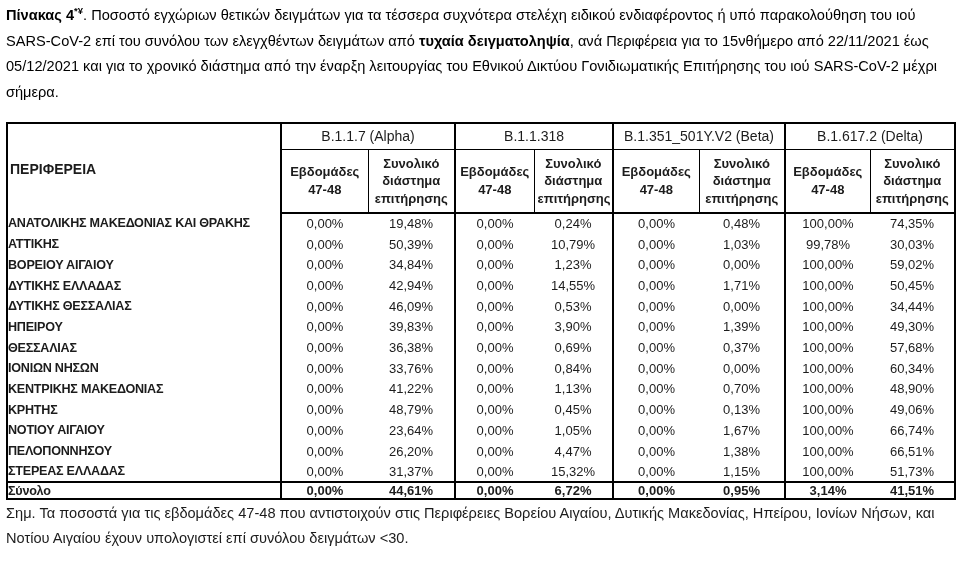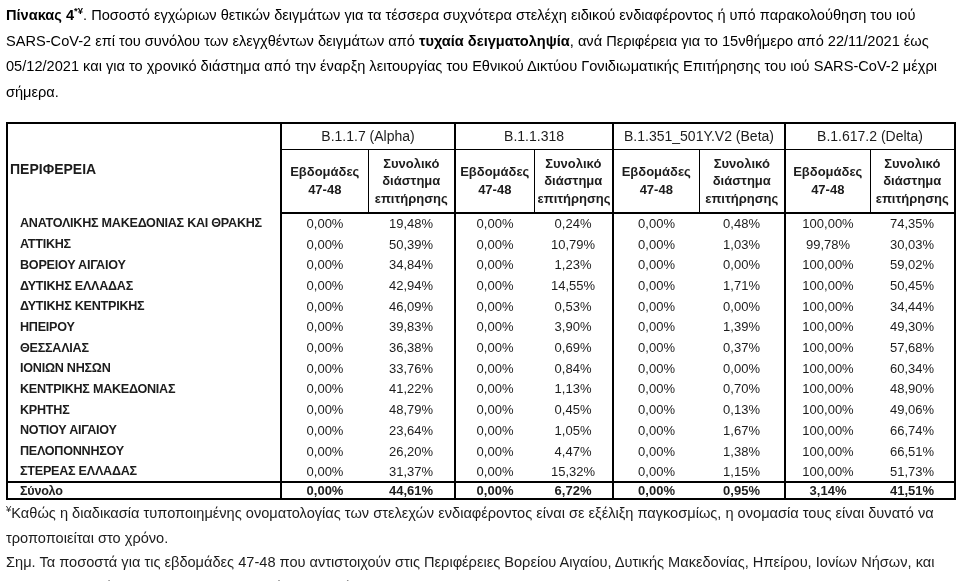--- a/index.html
+++ b/index.html
@@ -55,21 +55,21 @@
     padding: 2px 3px;
   }
   tr.subrow th.gs { border-left-width: 2px; }
   tr.subrow th.ge { border-right-width: 2px; }
 
   tbody tr { height: 20.7px; }
   td.region {
     font-weight: bold; font-size: 12.6px;
     letter-spacing: -0.25px;
     border-right: 2px solid #000;
-    text-align: left; padding-left: 12px;
+    text-align: left; padding-left: 0;
     white-space: nowrap; vertical-align: middle;
   }
   td.c {
     font-size: 13px; text-align: center; vertical-align: middle;
     white-space: nowrap;
   }
   td.ge { border-right: 2px solid #000; }
   tr.total { height: 17px; margin-top: 32px; }
   tr.total td { border-top: 2px solid #000; font-weight: bold; }
 
@@ -159,21 +159,21 @@
           <td class="c">0,00%</td>
           <td class="c ge">42,94%</td>
           <td class="c">0,00%</td>
           <td class="c ge">14,55%</td>
           <td class="c">0,00%</td>
           <td class="c ge">1,71%</td>
           <td class="c">100,00%</td>
           <td class="c">50,45%</td>
         </tr>
         <tr>
-          <td class="region">ΔΥΤΙΚΗΣ ΚΕΝΤΡΙΚΗΣ</td>
+          <td class="region">ΔΥΤΙΚΗΣ ΘΕΣΣΑΛΙΑΣ</td>
           <td class="c">0,00%</td>
           <td class="c ge">46,09%</td>
           <td class="c">0,00%</td>
           <td class="c ge">0,53%</td>
           <td class="c">0,00%</td>
           <td class="c ge">0,00%</td>
           <td class="c">100,00%</td>
           <td class="c">34,44%</td>
         </tr>
         <tr>
@@ -272,17 +272,16 @@
           <td class="c ge">6,72%</td>
           <td class="c">0,00%</td>
           <td class="c ge">0,95%</td>
           <td class="c">3,14%</td>
           <td class="c">41,51%</td>
         </tr>
       </tbody>
   </table>
 
   <div class="footnotes">
-    <p class="fn"><sup>¥</sup><span>Καθώς η διαδικασία τυποποιημένης ονοματολογίας των στελεχών ενδιαφέροντος είναι σε εξέλιξη παγκοσμίως, η ονομασία τους είναι δυνατό να τροποποιείται στο χρόνο.</span></p>
     <p class="note">Σημ. Τα ποσοστά για τις εβδομάδες 47-48 που αντιστοιχούν στις Περιφέρειες Βορείου Αιγαίου, Δυτικής Μακεδονίας, Ηπείρου, Ιονίων Νήσων, και Νοτίου Αιγαίου έχουν υπολογιστεί επί συνόλου δειγμάτων &lt;30.</p>
   </div>
 
 </div>
 
 </body></html>

